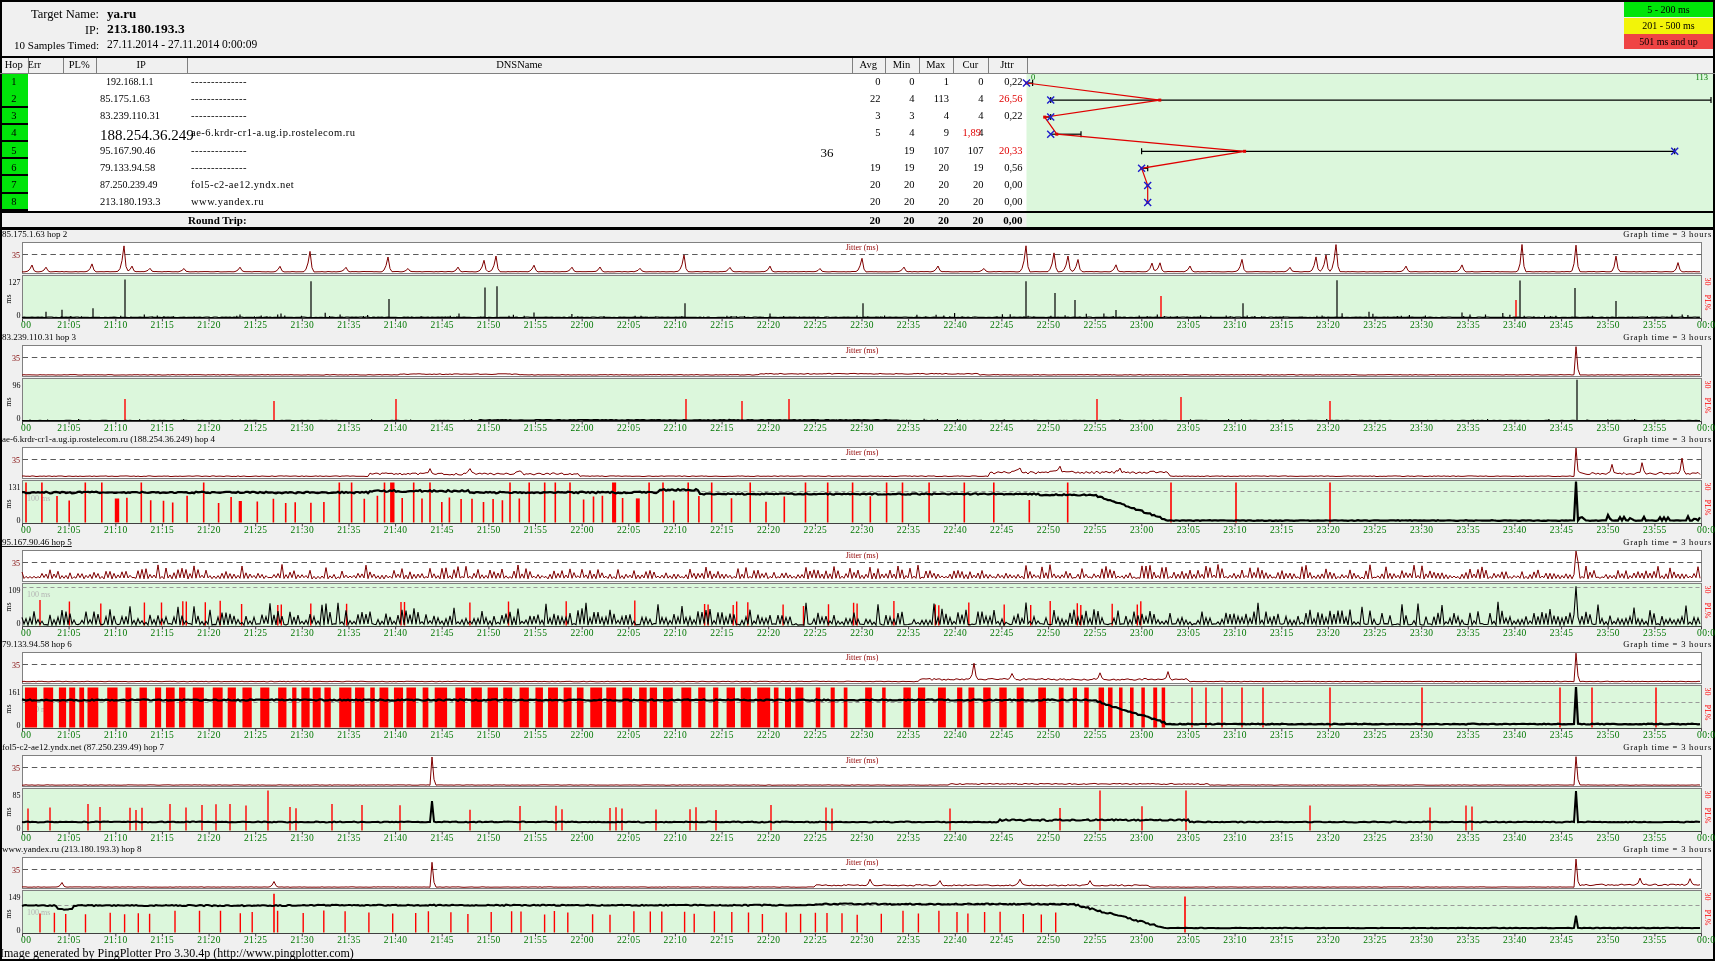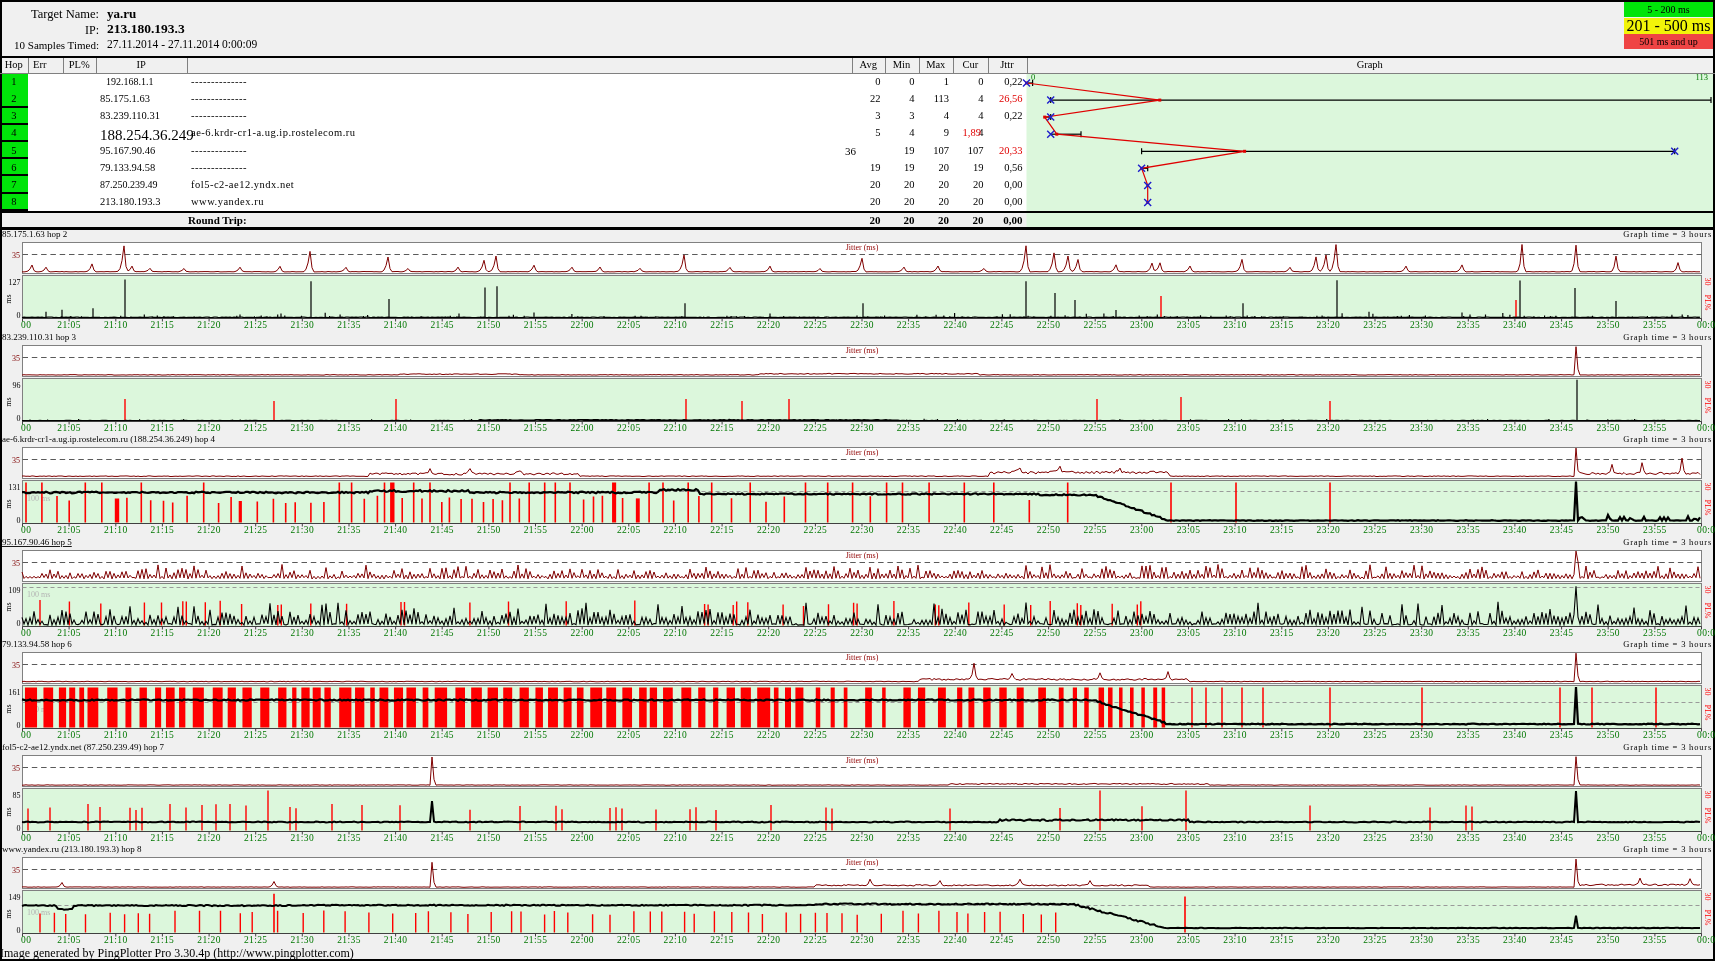--- a/index.html
+++ b/index.html
@@ -9,34 +9,34 @@
 <div class="a" style="left:0;top:0;width:2px;height:961px;background:#000"></div>
 <div class="a" style="left:1713px;top:0;width:2px;height:961px;background:#000"></div>
 <div class="a" style="left:0;top:959px;width:1715px;height:2px;background:#000"></div>
 <div class="a" style="left:-81px;top:7px;width:180px;text-align:right;font-size:12.5px">Target Name:</div>
 <div class="a" style="left:107px;top:6px;font-size:13px;font-weight:bold">ya.ru</div>
 <div class="a" style="left:-81px;top:23px;width:180px;text-align:right;font-size:12px">IP:</div>
 <div class="a" style="left:107px;top:21px;font-size:13.5px;font-weight:bold">213.180.193.3</div>
 <div class="a" style="left:-81px;top:39px;width:180px;text-align:right;font-size:11px">10 Samples Timed:</div>
 <div class="a" style="left:107px;top:38px;font-size:11.5px">27.11.2014 - 27.11.2014 0:00:09</div>
 <div class="a" style="left:1624px;top:1.5px;width:89px;height:15px;background:#00e409;font-size:10px;text-align:center;line-height:15px">5 - 200 ms</div>
-<div class="a" style="left:1624px;top:17.5px;width:89px;height:22px;background:#f2f409;font-size:16px;text-align:center;line-height:15px">201 - 500 ms</div>
+<div class="a" style="left:1624px;top:17.5px;width:89px;height:22px;background:#f2f409;font-size:10px;text-align:center;line-height:15px">201 - 500 ms</div>
 <div class="a" style="left:1624px;top:33.5px;width:89px;height:15px;background:#ef4444;font-size:10px;text-align:center;line-height:15px">501 ms and up</div>
 <div class="a" style="left:0;top:56px;width:1715px;height:2px;background:#000"></div>
 <div class="a" style="left:0;top:73px;width:1715px;height:1px;background:#808080"></div>
 <div class="a" style="left:0px;top:59px;width:27.5px;text-align:center;font-size:10.5px">Hop</div>
-<div class="a" style="left:27.5px;top:59px;width:19px;text-align:right;font-size:10.5px">Err</div>
+<div class="a" style="left:27.5px;top:59px;width:19px;text-align:left;font-size:10.5px">Err</div>
 <div class="a" style="left:62.5px;top:59px;width:33.5px;text-align:center;font-size:10.5px">PL%</div>
 <div class="a" style="left:96px;top:59px;width:90.5px;text-align:center;font-size:10.5px">IP</div>
+<div class="a" style="left:186.5px;top:59px;width:665.5px;text-align:center;font-size:10.5px">DNSName</div>
 <div class="a" style="left:852px;top:59px;width:32.5px;text-align:center;font-size:10.5px">Avg</div>
 <div class="a" style="left:884.5px;top:59px;width:34.0px;text-align:center;font-size:10.5px">Min</div>
 <div class="a" style="left:918.5px;top:59px;width:34.5px;text-align:center;font-size:10.5px">Max</div>
 <div class="a" style="left:953px;top:59px;width:34.5px;text-align:center;font-size:10.5px">Cur</div>
 <div class="a" style="left:987.5px;top:59px;width:39.0px;text-align:center;font-size:10.5px">Jttr</div>
-<div class="a" style="left:1026.5px;top:59px;width:686.5px;text-align:center;font-size:10.5px">Graph</div>
 <div class="a" style="left:27.5px;top:58px;width:1px;height:15px;background:#808080"></div>
 <div class="a" style="left:62.5px;top:58px;width:1px;height:15px;background:#808080"></div>
 <div class="a" style="left:96px;top:58px;width:1px;height:15px;background:#808080"></div>
 <div class="a" style="left:186.5px;top:58px;width:1px;height:15px;background:#808080"></div>
 <div class="a" style="left:852px;top:58px;width:1px;height:15px;background:#808080"></div>
 <div class="a" style="left:884.5px;top:58px;width:1px;height:15px;background:#808080"></div>
 <div class="a" style="left:918.5px;top:58px;width:1px;height:15px;background:#808080"></div>
 <div class="a" style="left:953px;top:58px;width:1px;height:15px;background:#808080"></div>
 <div class="a" style="left:987.5px;top:58px;width:1px;height:15px;background:#808080"></div>
 <div class="a" style="left:1026.5px;top:58px;width:1px;height:15px;background:#808080"></div>
@@ -103,21 +103,21 @@
 <div class="a" style="left:191px;top:127.4px;font-size:10.5px;letter-spacing:0.5px">ae-6.krdr-cr1-a.ug.ip.rostelecom.ru</div>
 <div class="a" style="left:820.5px;top:127.4px;width:60px;text-align:right;font-size:10.5px">5</div>
 <div class="a" style="left:854.5px;top:127.4px;width:60px;text-align:right;font-size:10.5px">4</div>
 <div class="a" style="left:889px;top:127.4px;width:60px;text-align:right;font-size:10.5px">9</div>
 <div class="a" style="left:923.5px;top:127.4px;width:60px;text-align:right;font-size:10.5px">4</div>
 <div class="a" style="left:962.5px;top:127.4px;width:60px;font-size:10.5px;color:#e00000">1,89</div>
 <div class="a" style="left:0;top:144.5px;width:27.5px;text-align:center;font-size:10.5px">5</div>
 <div class="a" style="left:0;top:157.3px;width:27.5px;height:2px;background:#000"></div>
 <div class="a" style="left:100px;top:144.5px;font-size:10.5px">95.167.90.46</div>
 <div class="a" style="left:191px;top:144.5px;font-size:10.5px;letter-spacing:0.5px">--------------</div>
-<div class="a" style="left:820.5px;top:144.5px;width:60px;text-align:center;font-size:11px">36</div>
+<div class="a" style="left:820.5px;top:144.5px;width:60px;text-align:left;font-size:13px">36</div>
 <div class="a" style="left:854.5px;top:144.5px;width:60px;text-align:right;font-size:10.5px">19</div>
 <div class="a" style="left:889px;top:144.5px;width:60px;text-align:right;font-size:10.5px">107</div>
 <div class="a" style="left:923.5px;top:144.5px;width:60px;text-align:right;font-size:10.5px">107</div>
 <div class="a" style="left:962.5px;top:144.5px;width:60px;text-align:right;font-size:10.5px;color:#e00000">20,33</div>
 <div class="a" style="left:0;top:161.5px;width:27.5px;text-align:center;font-size:10.5px">6</div>
 <div class="a" style="left:0;top:174.4px;width:27.5px;height:2px;background:#000"></div>
 <div class="a" style="left:100px;top:161.5px;font-size:10.5px">79.133.94.58</div>
 <div class="a" style="left:191px;top:161.5px;font-size:10.5px;letter-spacing:0.5px">--------------</div>
 <div class="a" style="left:820.5px;top:161.5px;width:60px;text-align:right;font-size:10.5px">19</div>
 <div class="a" style="left:854.5px;top:161.5px;width:60px;text-align:right;font-size:10.5px">19</div>

